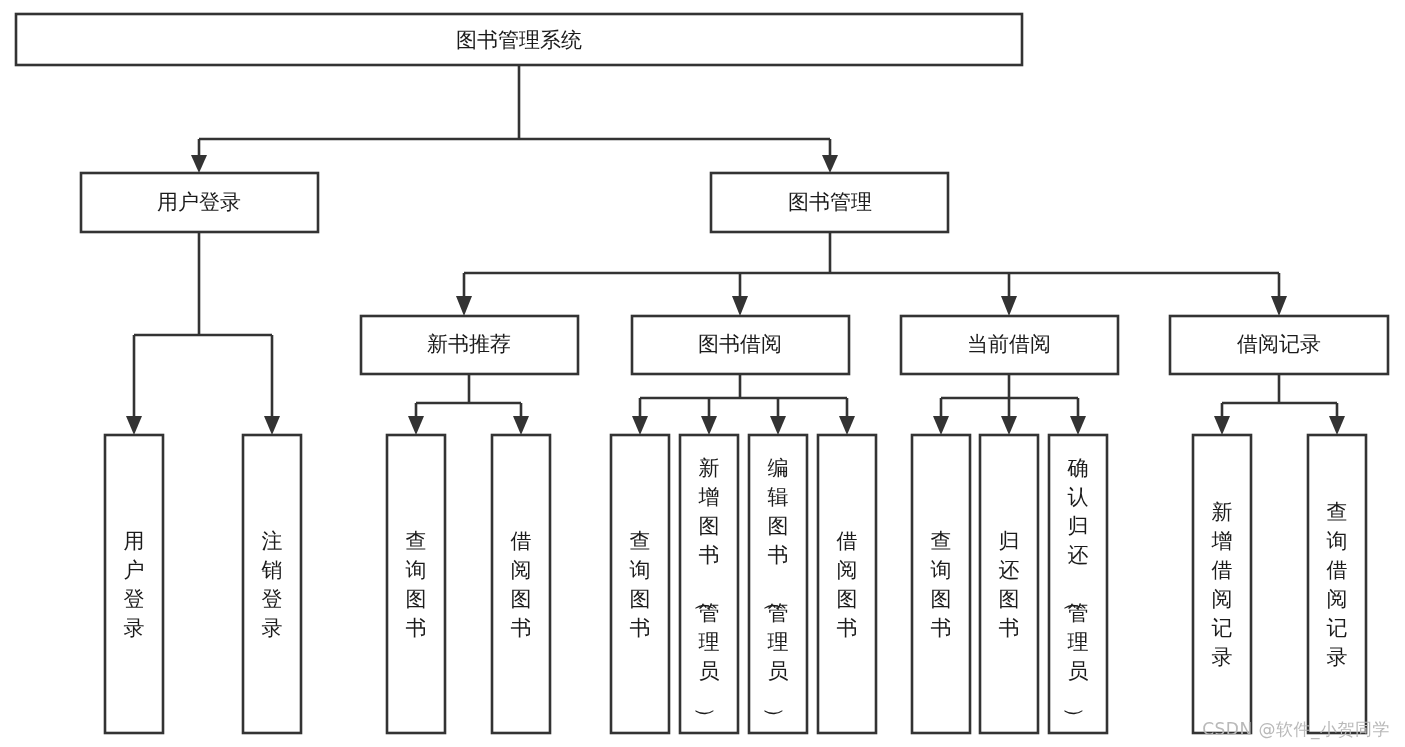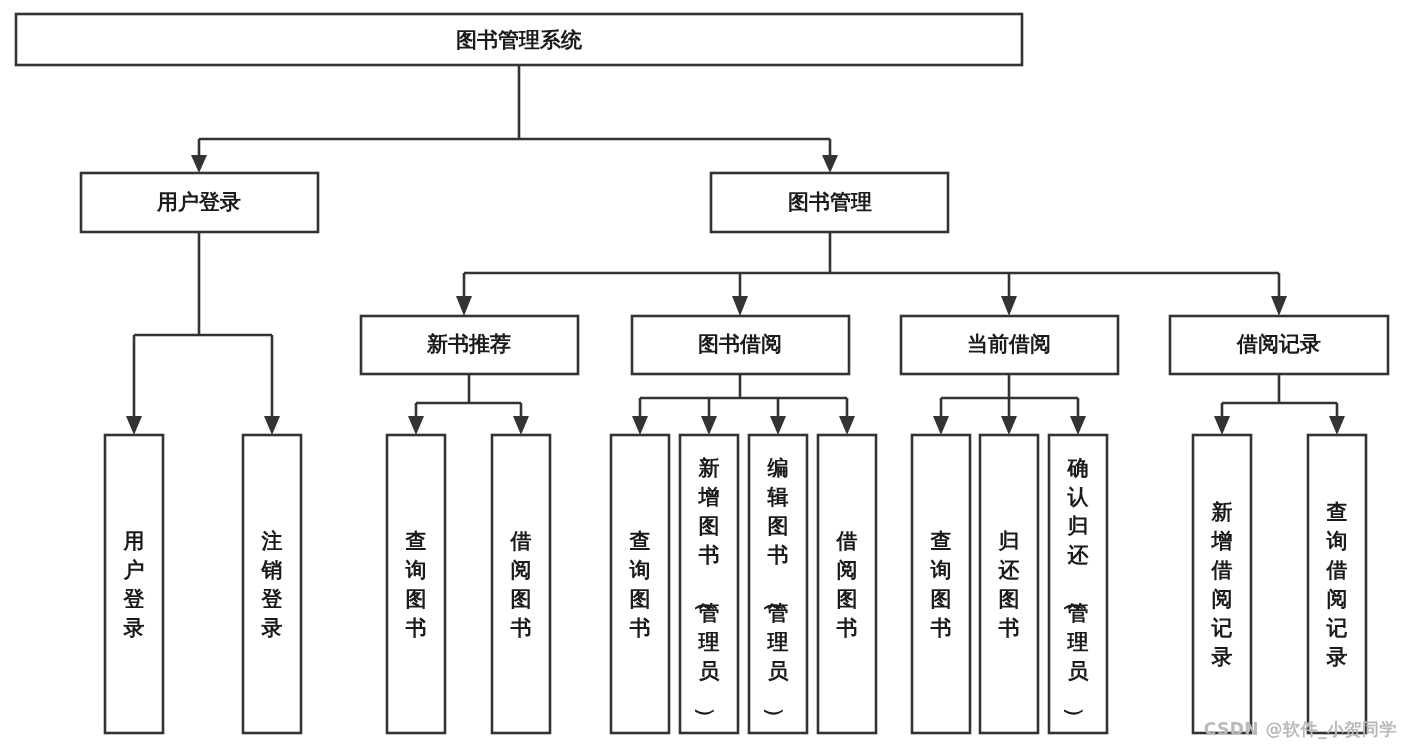--- a/index.html
+++ b/index.html
@@ -10,21 +10,20 @@
   }
   body {
     font-family: "DejaVu Sans", "Liberation Sans", sans-serif;
   }
   #diagram-root {
     position: relative;
     width: 1405px;
     height: 747px;
     background: #ffffff;
     overflow: hidden;
-    font-weight: bold;
   }
   svg#tree-svg {
     position: absolute;
     left: 0;
     top: 0;
     width: 1405px;
     height: 747px;
   }
   .node-rect {
     fill: #ffffff;
@@ -49,21 +48,21 @@
     dominant-baseline: middle;
   }
   .node-label-v {
     font-family: "DejaVu Sans", "Liberation Sans", sans-serif;
     font-size: 21px;
     fill: #1b1b1b;
     text-anchor: middle;
   }
   .watermark {
     position: absolute;
-    right: 8px;
+    right: 15px;
     bottom: 6px;
     font-family: "DejaVu Sans", "Liberation Sans", sans-serif;
     font-size: 17px;
     color: #b9b9b9;
     letter-spacing: 0.5px;
     white-space: nowrap;
     user-select: none;
   }
 </style>
 </head>

